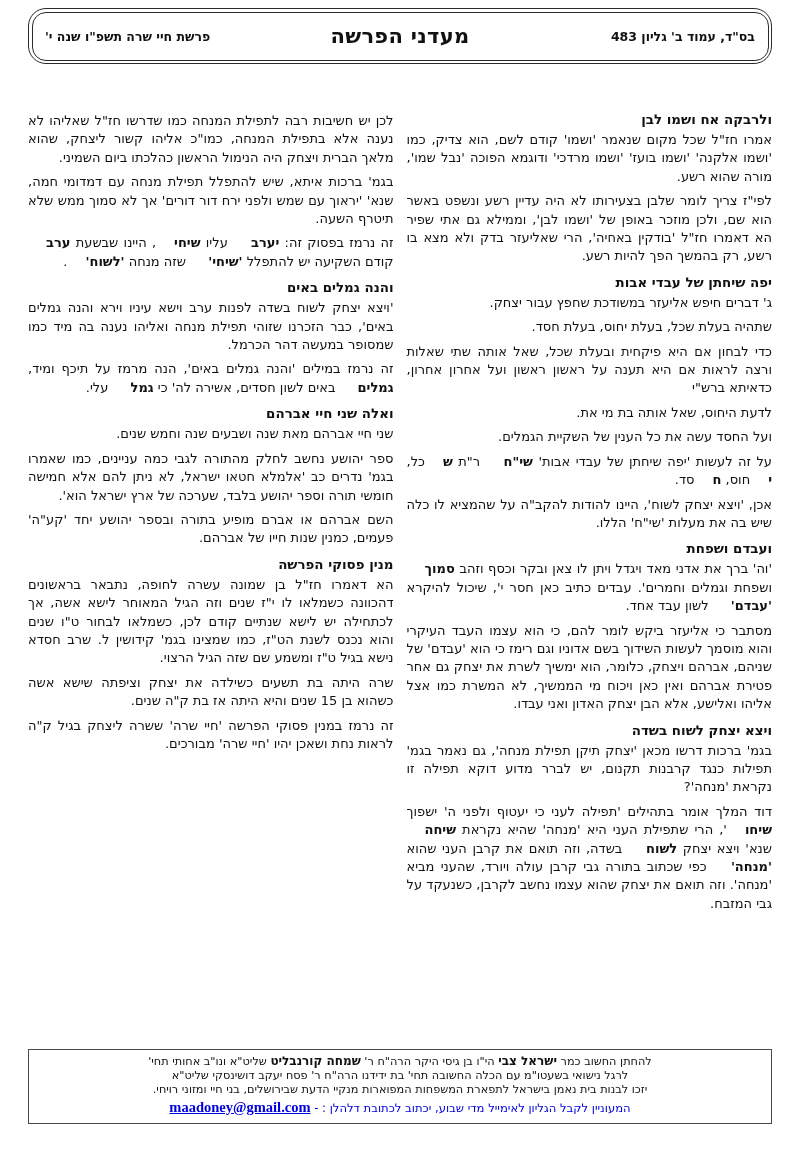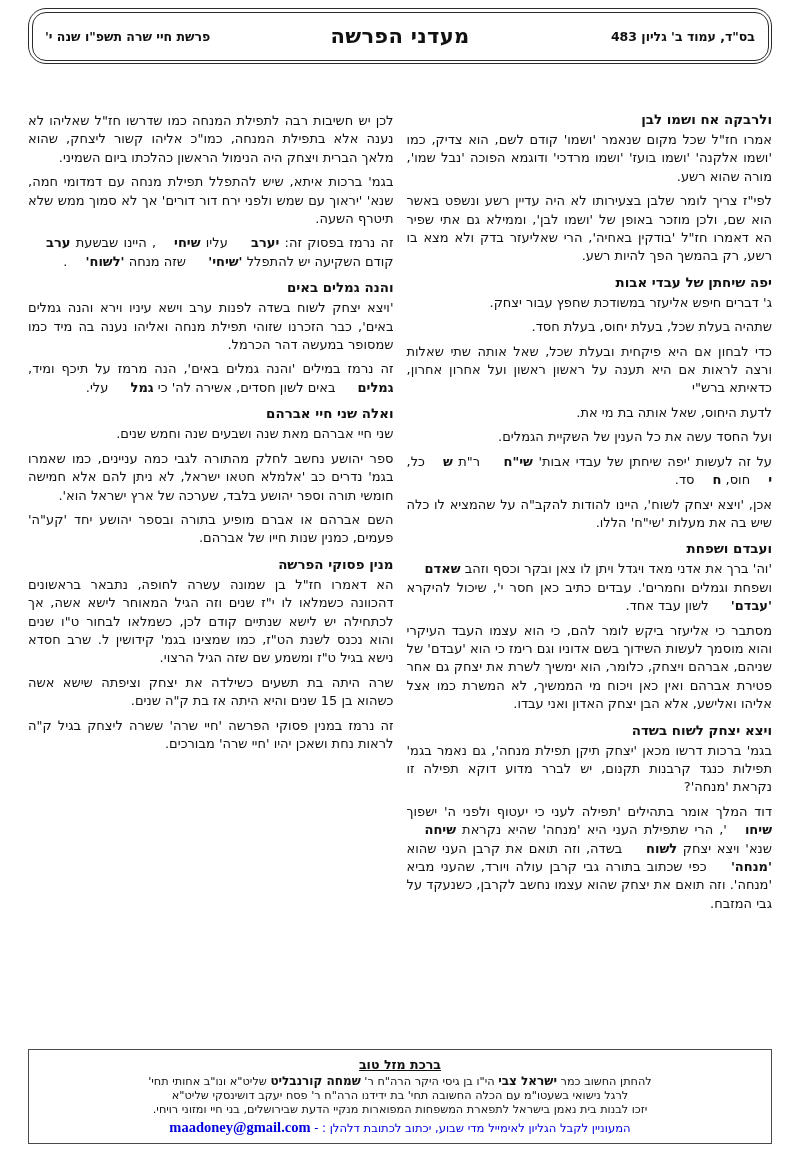--- a/index.html
+++ b/index.html
@@ -77,20 +77,21 @@
   .f-line{font-size:11.3px;line-height:14px;}
   .f-line b{font-weight:bold;font-size:12px;}
   .f-email-line{
     font-size:11.6px;line-height:17px;
     color:var(--email_blue);
     margin-top:2px;
   }
   .f-email{
     font-family:"Liberation Serif",serif;
     font-weight:bold;font-size:14.5px;
+    text-decoration:underline;
     direction:ltr;unicode-bidi:embed;
     color:var(--email_blue);
     cursor:pointer;
   }
 </style>
 </head>
 <body>
 
 <div class="page">
 
@@ -107,21 +108,21 @@
         <p class="para"><span>לפי"ז צריך לומר שלבן בצעירותו לא היה עדיין רשע ונשפט באשר הוא שם, ולכן מוזכר באופן של 'ושמו לבן', וממילא גם אתי שפיר הא דאמרו חז"ל 'בודקין באחיה', הרי שאליעזר בדק ולא מצא בו רשע, רק בהמשך הפך להיות רשע.</span></p>
         <h2 class="sec-h">יפה שיחתן של עבדי אבות</h2>
         <p class="para"><span>ג' דברים חיפש אליעזר במשודכת שחפץ עבור יצחק.</span></p>
         <p class="para"><span>שתהיה בעלת שכל, בעלת יחוס, בעלת חסד.</span></p>
         <p class="para"><span>כדי לבחון אם היא פיקחית ובעלת שכל, שאל אותה שתי שאלות ורצה לראות אם היא תענה על ראשון ראשון ועל אחרון אחרון, כדאיתא ברש"י</span></p>
         <p class="para"><span>לדעת היחוס, שאל אותה בת מי את.</span></p>
         <p class="para"><span>ועל החסד עשה את כל הענין של השקיית הגמלים.</span></p>
         <p class="para"><span>על זה לעשות 'יפה שיחתן של עבדי אבות' </span><b>שי"ח</b><span> ר"ת </span><b>ש</b><span>כל, </span><b>י</b><span>חוס, </span><b>ח</b><span>סד.</span></p>
         <p class="para"><span>אכן, 'ויצא יצחק לשוח', היינו להודות להקב"ה על שהמציא לו כלה שיש בה את מעלות 'שי"ח' הללו.</span></p>
         <h2 class="sec-h">ועבדם ושפחת</h2>
-        <p class="para"><span>'וה' ברך את אדני מאד ויגדל ויתן לו צאן ובקר וכסף וזהב </span><b>שאדם</b><span> ושפחת וגמלים וחמרים'. עבדים כתיב כאן חסר י', שיכול להיקרא </span><b>'עבדם'</b><span> לשון עבד אחד.</span></p>
+        <p class="para"><span>'וה' ברך את אדני מאד ויגדל ויתן לו צאן ובקר וכסף וזהב </span><b>סמוך</b><span> ושפחת וגמלים וחמרים'. עבדים כתיב כאן חסר י', שיכול להיקרא </span><b>'עבדם'</b><span> לשון עבד אחד.</span></p>
         <p class="para"><span>מסתבר כי אליעזר ביקש לומר להם, כי הוא עצמו העבד העיקרי והוא מוסמך לעשות השידוך בשם אדוניו וגם רימז כי הוא 'עבדם' של שניהם, אברהם ויצחק, כלומר, הוא ימשיך לשרת את יצחק גם אחר פטירת אברהם ואין כאן ויכוח מי הממשיך, לא המשרת כמו אצל אליהו ואלישע, אלא הבן יצחק האדון ואני עבדו.</span></p>
         <h2 class="sec-h">ויצא יצחק לשוח בשדה</h2>
         <p class="para"><span>בגמ' ברכות דרשו מכאן 'יצחק תיקן תפילת מנחה', גם נאמר בגמ' תפילות כנגד קרבנות תקנום, יש לברר מדוע דוקא תפילה זו נקראת 'מנחה'?</span></p>
         <p class="para"><span>דוד המלך אומר בתהילים 'תפילה לעני כי יעטוף ולפני ה' ישפוך </span><b>שיחו</b><span>', הרי שתפילת העני היא 'מנחה' שהיא נקראת </span><b>שיחה</b><span> שנא' ויצא יצחק </span><b>לשוח</b><span> בשדה, וזה תואם את קרבן העני שהוא </span><b>'מנחה'</b><span> כפי שכתוב בתורה גבי קרבן עולה ויורד, שהעני מביא 'מנחה'. וזה תואם את יצחק שהוא עצמו נחשב לקרבן, כשנעקד על גבי המזבח.</span></p>
       </div>
     <div class="col">
         <p class="para"><span>לכן יש חשיבות רבה לתפילת המנחה כמו שדרשו חז"ל שאליהו לא נענה אלא בתפילת המנחה, כמו"כ אליהו קשור ליצחק, שהוא מלאך הברית ויצחק היה הנימול הראשון כהלכתו ביום השמיני.</span></p>
         <p class="para"><span>בגמ' ברכות איתא, שיש להתפלל תפילת מנחה עם דמדומי חמה, שנא' 'יראוך עם שמש ולפני ירח דור דורים' אך לא סמוך ממש שלא תיטרף השעה.</span></p>
         <p class="para"><span>זה נרמז בפסוק זה: </span><b>יערב</b><span> עליו </span><b>שיחי</b><span>, היינו שבשעת </span><b>ערב</b><span> קודם השקיעה יש להתפלל </span><b>'שיחי'</b><span> שזה מנחה </span><b>'לשוח'</b><span>.</span></p>
         <h2 class="sec-h">והנה גמלים באים</h2>
@@ -132,23 +133,20 @@
         <p class="para"><span>ספר יהושע נחשב לחלק מהתורה לגבי כמה עניינים, כמו שאמרו בגמ' נדרים כב 'אלמלא חטאו ישראל, לא ניתן להם אלא חמישה חומשי תורה וספר יהושע בלבד, שערכה של ארץ ישראל הוא'.</span></p>
         <p class="para"><span>השם אברהם או אברם מופיע בתורה ובספר יהושע יחד 'קע"ה' פעמים, כמנין שנות חייו של אברהם.</span></p>
         <h2 class="sec-h">מנין פסוקי הפרשה</h2>
         <p class="para"><span>הא דאמרו חז"ל בן שמונה עשרה לחופה, נתבאר בראשונים דהכוונה כשמלאו לו י"ז שנים וזה הגיל המאוחר לישא אשה, אך לכתחילה יש לישא שנתיים קודם לכן, כשמלאו לבחור ט"ו שנים והוא נכנס לשנת הט"ז, כמו שמצינו בגמ' קידושין ל. שרב חסדא נישא בגיל ט"ז ומשמע שם שזה הגיל הרצוי.</span></p>
         <p class="para"><span>שרה היתה בת תשעים כשילדה את יצחק וציפתה שישא אשה כשהוא בן 15 שנים והיא היתה אז בת ק"ה שנים.</span></p>
         <p class="para"><span>זה נרמז במנין פסוקי הפרשה 'חיי שרה' ששרה ליצחק בגיל ק"ה לראות נחת ושאכן יהיו 'חיי שרה' מבורכים.</span></p>
       </div>
   </div>
 
   <div class="footer">
-    <div>
-      <span class="f-title">ברכת מזל טוב</span>
-    </div>
     <div class="f-line"><span>להחתן החשוב כמר </span><b>ישראל צבי</b><span> הי"ו בן גיסי היקר הרה"ח ר' </span><b>שמחה קורנבליט</b><span> שליט"א ונו"ב אחותי תחי'</span></div>
     <div class="f-line"><span>לרגל נישואי בשעטו"מ עם הכלה החשובה תחי' בת ידידנו הרה"ח ר' פסח יעקב דושינסקי שליט"א</span></div>
     <div class="f-line"><span>יזכו לבנות בית נאמן בישראל לתפארת המשפחות המפוארות מנקיי הדעת שבירושלים, בני חיי ומזוני רויחי.</span></div>
     <div class="f-email-line">
       <span>המעוניין לקבל הגליון לאימייל מדי שבוע, יכתוב לכתובת דלהלן : -</span>
       <span class="f-email">maadoney@gmail.com</span>
     </div>
   </div>
 
 </div>

